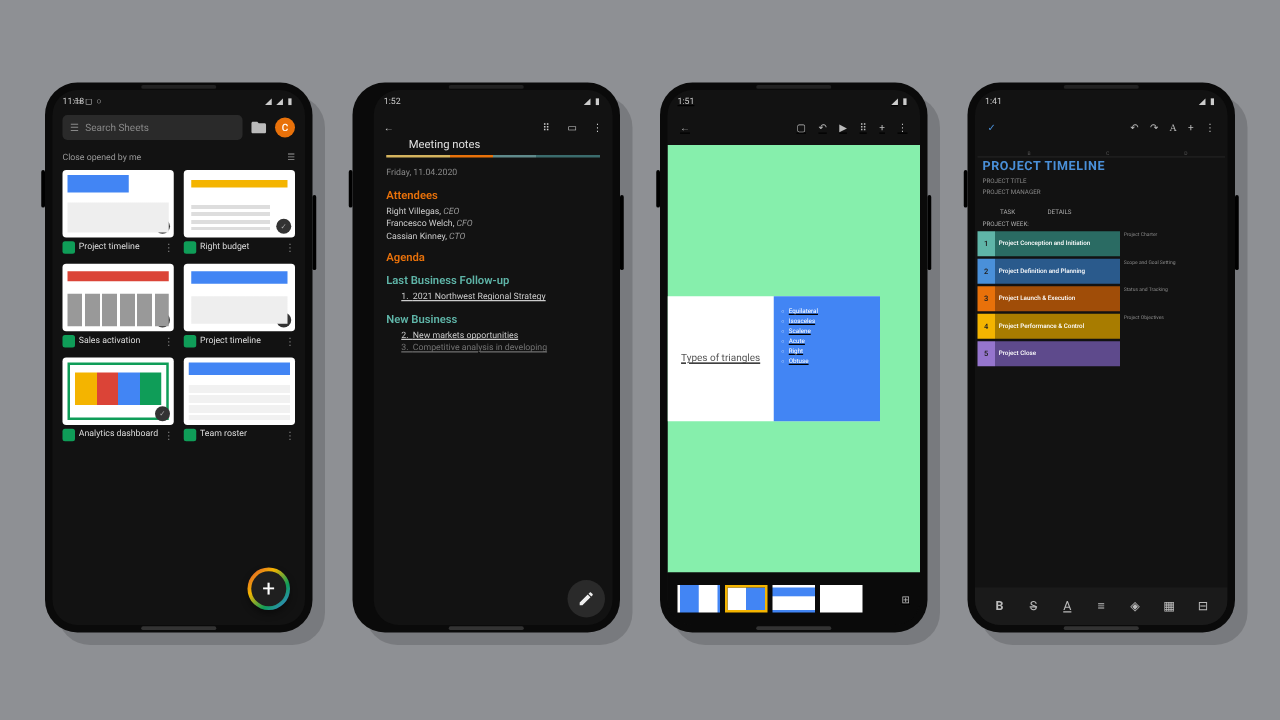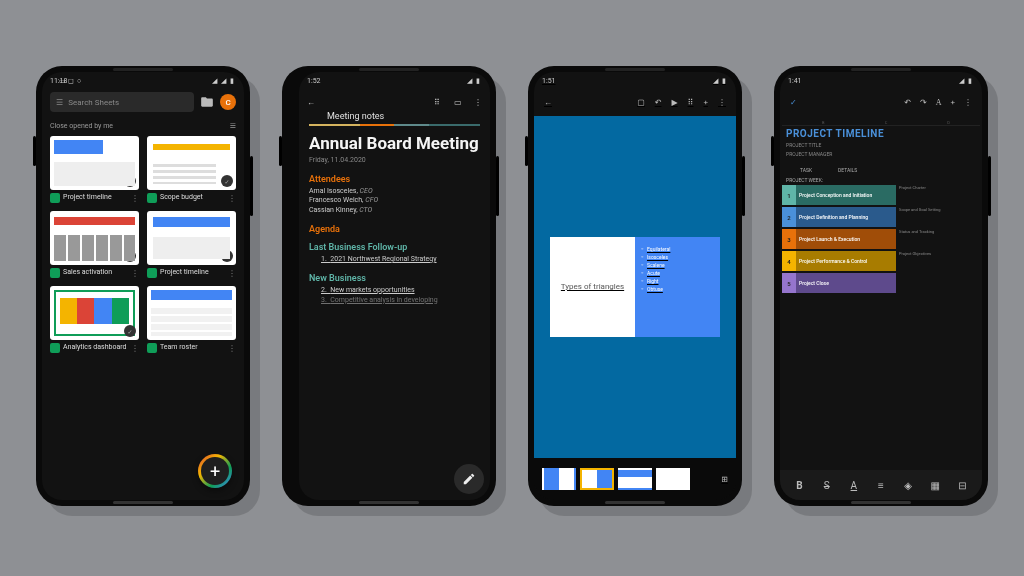--- a/index.html
+++ b/index.html
@@ -100,21 +100,21 @@
   .doc-h2.orange{color:#e8710a;}
   .doc-h2.teal{color:#5fb5a8;}
   .doc-line{font-size:7px;color:#ccc;line-height:1.4;}
   .doc-em{font-style:italic;color:#999;}
   .doc-ol{margin-left:12px;text-decoration:underline;}
   .fab2{position:absolute;bottom:12px;right:12px;width:30px;height:30px;border-radius:50%;background:#2a2a2a;display:flex;align-items:center;justify-content:center;color:#eee;}
 
   
   .slides-bar{height:28px;display:flex;align-items:center;gap:10px;padding:0 10px;color:#bbb;}
   .slides-bar .sp{flex:1;}
-  .slide-canvas{flex:1;display:flex;align-items:center;justify-content:center;background:#0369a1;}
+  .slide-canvas{flex:1;display:flex;align-items:center;background:#86efac;}
   .slide{width:170px;height:100px;background:#fff;display:flex;}
   .slide-left{flex:1;display:flex;align-items:center;justify-content:center;padding:6px;}
   .slide-left-text{font-size:8px;color:#555;text-align:left;line-height:1.2;}
   .slide-right{flex:1;background:#4285f4;padding:8px 6px;}
   .slide-right ul{list-style:none;}
   .slide-right li{font-size:5px;color:#fff;line-height:1.6;position:relative;padding-left:6px;}
   .slide-right li::before{content:"○";position:absolute;left:0;font-size:4px;top:1px;}
   .thumbstrip{height:42px;display:flex;align-items:center;gap:4px;padding:4px 8px;background:#0a0a0a;}
   .slide-thumb{width:34px;height:22px;background:#fff;border:2px solid transparent;cursor:pointer;}
   .slide-thumb.sel{border-color:#f4b400;}
@@ -196,21 +196,21 @@
               <span class="file-name">Project timeline</span>
               <span class="file-more">⋮</span>
             </div>
         </div>
         <div class="file-card">
           <div class="thumb t2">
               <div class="offline">✓</div>
             </div>
           <div class="file-meta">
               <span class="file-icon"></span>
-              <span class="file-name">Scope budget</span>
+              <span class="file-name">Right budget</span>
               <span class="file-more">⋮</span>
             </div>
         </div>
         <div class="file-card">
           <div class="thumb t3">
               <div class="offline">✓</div>
             </div>
           <div class="file-meta">
               <span class="file-icon"></span>
               <span class="file-name">Sales activation</span>
@@ -268,24 +268,23 @@
     </div>
     <div class="doc-title-row">
       <span class="icon" style="width:12px;color:#ccc;">←</span>
       <span style="flex:1;font-size:9px;margin-top:28px;">Meeting notes</span>
       <span class="icon" style="width:12px;color:#ccc;">⠿</span>
       <span class="icon" style="width:12px;color:#ccc;">▭</span>
       <span class="icon" style="width:8px;color:#ccc;">⋮</span>
     </div>
     <div class="doc-body">
       <div class="accent-bar"></div>
-      <div class="doc-h1">Annual Board Meeting</div>
       <div class="doc-date">Friday, 11.04.2020</div>
       <div class="doc-h2 orange">Attendees</div>
-      <div class="doc-line"><span>Amal Isosceles</span>, <span class="doc-em">CEO</span></div>
+      <div class="doc-line"><span>Right Villegas</span>, <span class="doc-em">CEO</span></div>
       <div class="doc-line"><span>Francesco Welch</span>, <span class="doc-em">CFO</span></div>
       <div class="doc-line"><span>Cassian Kinney</span>, <span class="doc-em">CTO</span></div>
       <div class="doc-h2 orange">Agenda</div>
       <div class="doc-h2 teal">Last Business Follow-up</div>
       <div class="doc-line doc-ol">1.&nbsp;&nbsp;<span>2021 Northwest Regional Strategy</span></div>
       <div class="doc-h2 teal">New Business</div>
       <div class="doc-line doc-ol">2.&nbsp;&nbsp;<span>New markets opportunities</span></div>
       <div class="doc-line doc-ol" style="opacity:.5;">3.&nbsp;&nbsp;<span>Competitive analysis in developing</span></div>
     </div>
     <div class="fab2">

